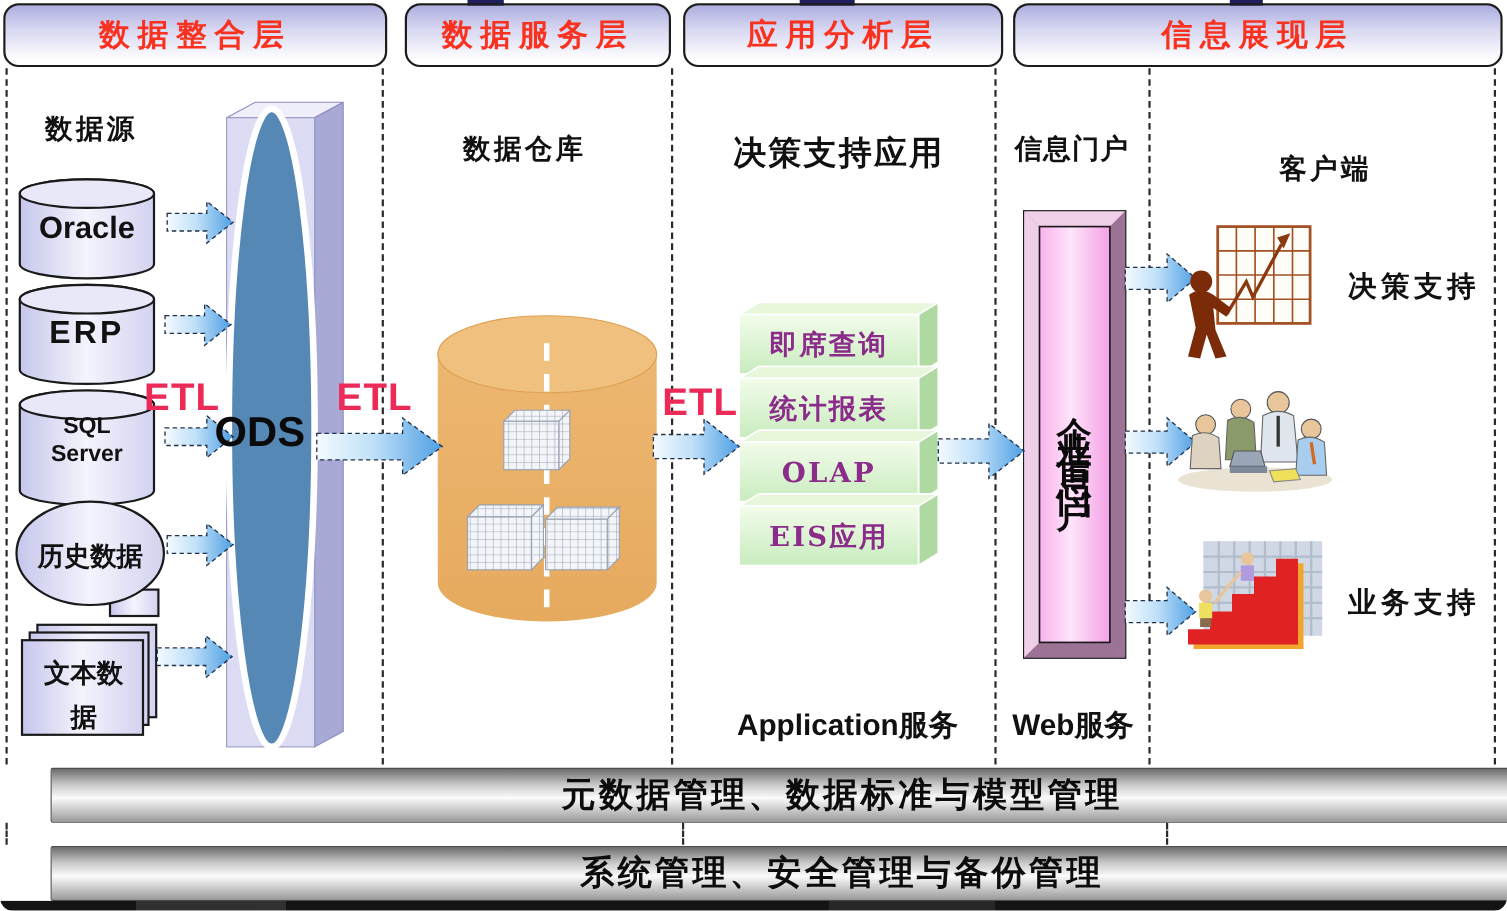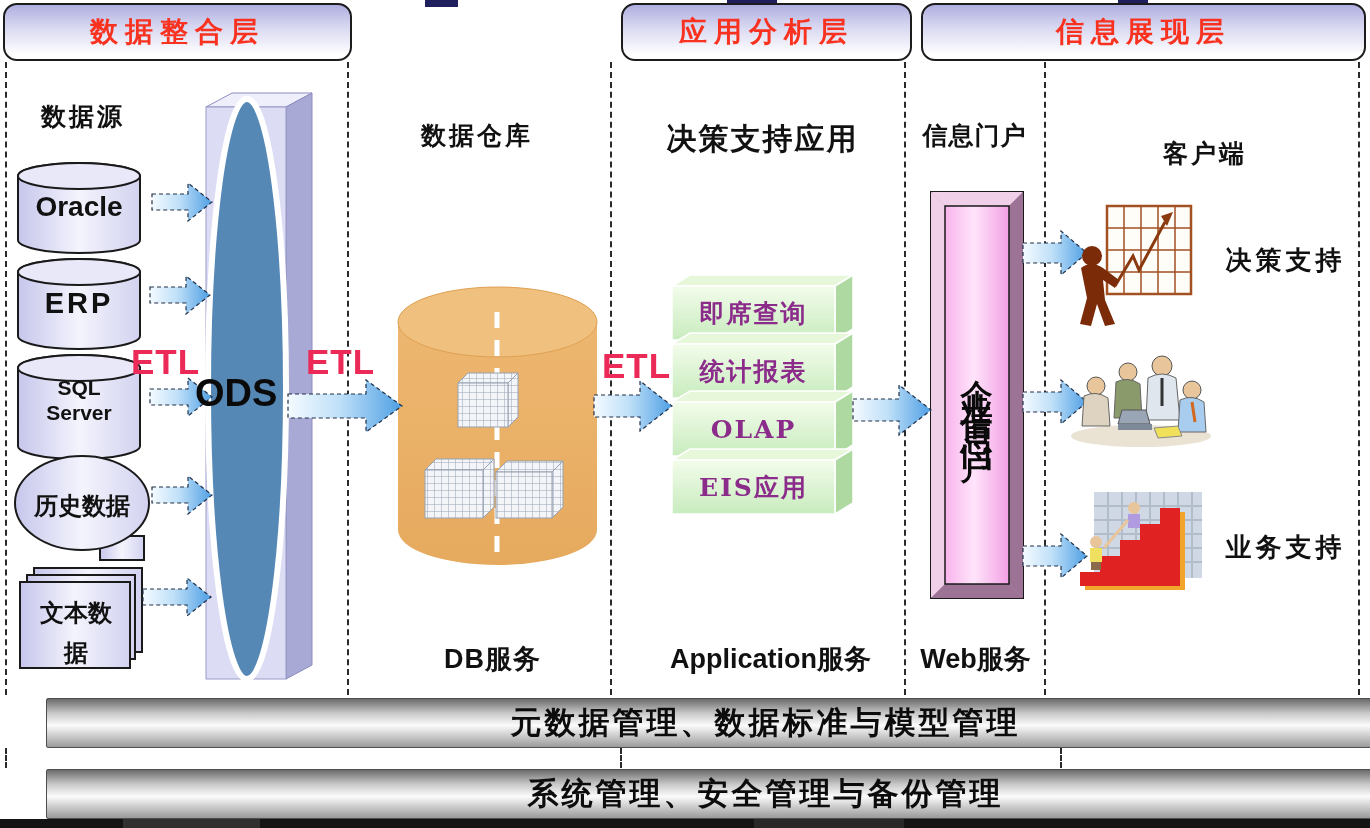--- a/index.html
+++ b/index.html
@@ -1,17 +1,17 @@
 <!DOCTYPE html>
 <html><head>
 <meta charset="utf-8">
 <style>
   html,body{margin:0;padding:0;background:#fff;}
   #canvas{position:relative;width:1370px;height:828px;background:#fff;overflow:hidden;
-          font-family:"Liberation Sans","DejaVu Sans",sans-serif;}
+          font-family:"Liberation Sans","DejaVu Sans",sans-serif;border-radius:12px;}
   #shapes{position:absolute;left:0;top:0;z-index:1;}
   .hdr{position:absolute;top:3px;height:54px;z-index:3;border:2px solid #1c1c1c;border-radius:14px;
        background:linear-gradient(180deg,#aeaee0 0%,#d7d7f1 40%,#ffffff 92%);
        display:flex;align-items:center;justify-content:center;
        color:#f93220;font-size:28px;font-weight:bold;letter-spacing:7px;}
   .vline{position:absolute;top:62px;height:633px;width:0;border-left:2px dashed #2a2a2a;z-index:0;}
   .lbl{position:absolute;z-index:4;color:#111;font-weight:bold;text-align:center;}
   .etl{position:absolute;z-index:5;color:#ec2a57;font-size:35px;font-weight:bold;letter-spacing:1px;}
   .ods{position:absolute;z-index:5;color:#0a0a0a;font-size:38px;font-weight:bold;}
   .stack-lbl{position:absolute;left:672px;width:163px;height:54px;z-index:4;
@@ -209,20 +209,21 @@
   <div class="vline" style="left:610px"></div>
   <div class="vline" style="left:904px"></div>
   <div class="vline" style="left:1044px"></div>
   <div class="vline" style="left:1358px"></div>
 
   <div class="navyfrag" style="left:425px;width:33px"></div>
   <div class="navyfrag" style="left:727px;width:50px"></div>
   <div class="navyfrag" style="left:1118px;width:30px"></div>
 
   <div class="hdr" style="left:3px;width:345px">数据整合层</div>
+  <div class="hdr" style="left:368px;width:238px">数据服务层</div>
   <div class="hdr" style="left:621px;width:287px">应用分析层</div>
   <div class="hdr" style="left:921px;width:441px">信息展现层</div>
 
   <div class="lbl" style="left:18px;top:100px;width:130px;font-size:25px;letter-spacing:3px">数据源</div>
   <div class="lbl" style="left:392px;top:119px;width:170px;font-size:25px;letter-spacing:3px">数据仓库</div>
   <div class="lbl" style="left:635px;top:119px;width:255px;font-size:30px;letter-spacing:2px">决策支持应用</div>
   <div class="lbl" style="left:907px;top:119px;width:135px;font-size:25px;letter-spacing:1px">信息门户</div>
   <div class="lbl" style="left:1110px;top:137px;width:190px;font-size:25px;letter-spacing:3px">客户端</div>
 
   <div class="lbl" style="left:19px;top:191px;width:120px;font-size:28px">Oracle</div>
@@ -236,21 +237,20 @@
   <div class="etl" style="left:306px;top:342px">ETL</div>
   <div class="etl" style="left:602px;top:346px">ETL</div>
 
   <div class="stack-lbl" style="top:286px">即席查询</div>
   <div class="stack-lbl" style="top:344px">统计报表</div>
   <div class="stack-lbl" style="top:402px">OLAP</div>
   <div class="stack-lbl" style="top:460px">EIS应用</div>
 
   <div class="portal-lbl">企业信息门户</div>
 
-  <div class="lbl" style="left:400px;top:641px;width:185px;font-size:27px;letter-spacing:1px">DB服务</div>
   <div class="lbl" style="left:628px;top:641px;width:285px;font-size:27px">Application服务</div>
   <div class="lbl" style="left:903px;top:641px;width:145px;font-size:27px">Web服务</div>
 
   <div class="lbl" style="left:1218px;top:243px;width:135px;font-size:26px;letter-spacing:4px">决策支持</div>
   <div class="lbl" style="left:1218px;top:530px;width:135px;font-size:26px;letter-spacing:4px">业务支持</div>
 
   <div class="bar" style="top:698px">
     <span>元数据管理、数据标准与模型管理</span>
   </div>
   <div class="bardash" style="left:5px;top:748px"></div>

